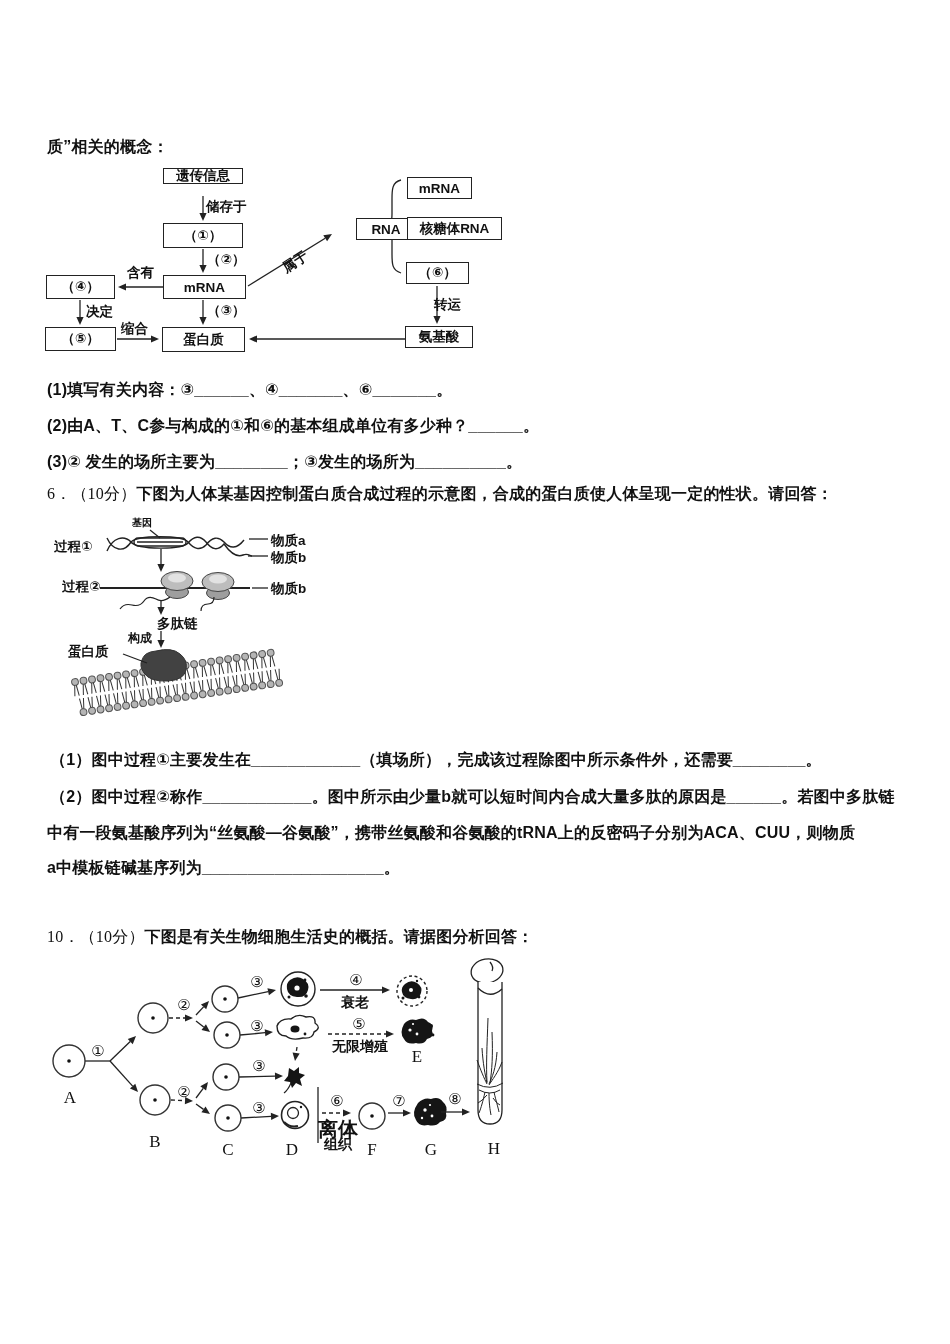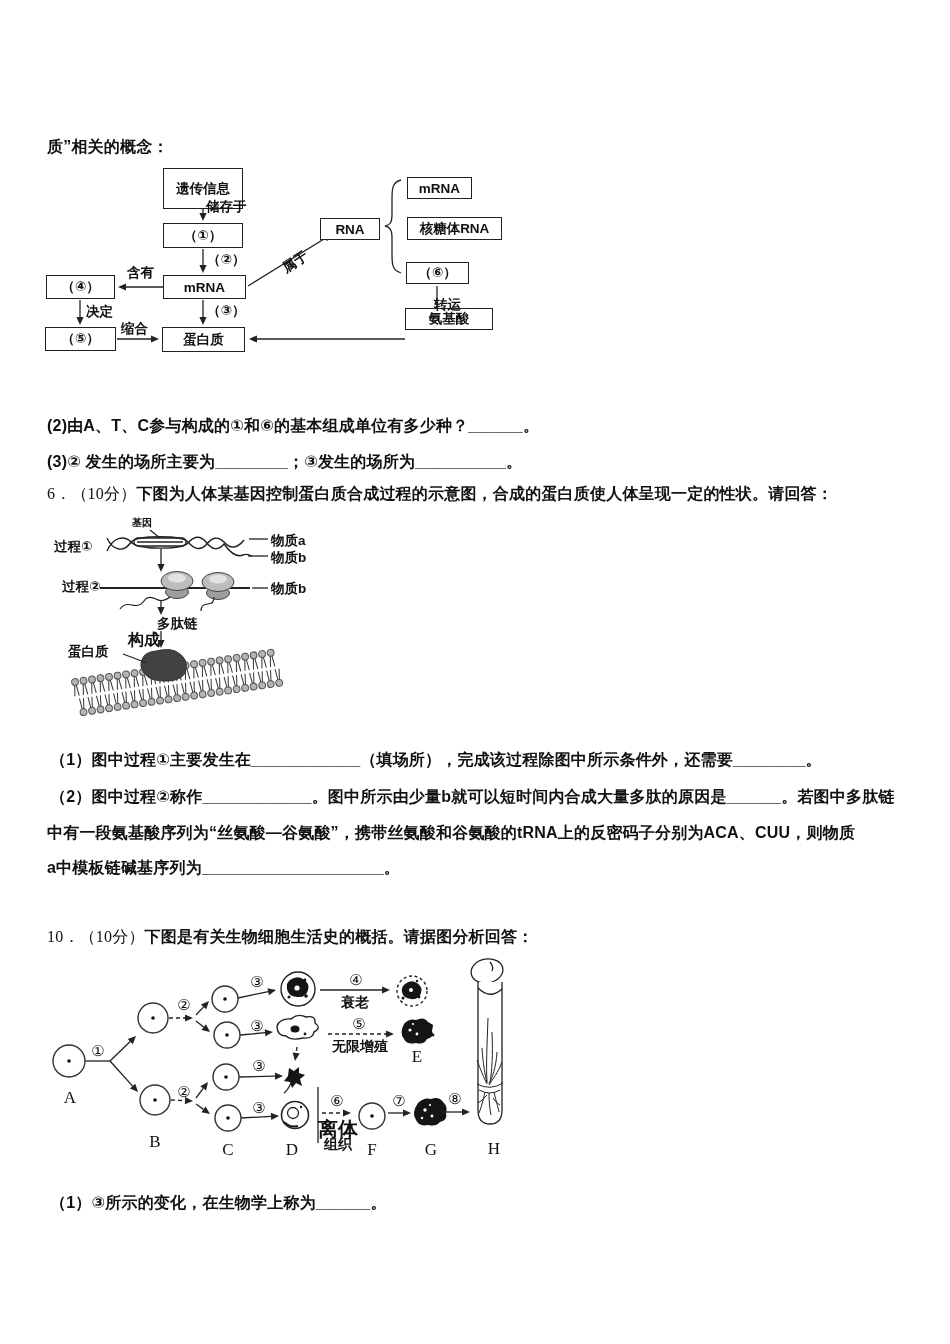--- a/index.html
+++ b/index.html
@@ -357,34 +357,35 @@
         <circle cx="226" cy="1077" r="13" stroke="#333" stroke-width="1.4" fill="#fff"></circle>
         <circle cx="226" cy="1077" r="1.8" fill="#111"></circle>
         <circle cx="228" cy="1118" r="13" stroke="#333" stroke-width="1.4" fill="#fff"></circle>
         <circle cx="228" cy="1118" r="1.8" fill="#111"></circle>
         <circle cx="372" cy="1116" r="13" stroke="#333" stroke-width="1.4" fill="#fff"></circle>
         <circle cx="372" cy="1116" r="1.8" fill="#111"></circle>
       </g>
   </svg>
 
   <div class="tl" style="left:47px;top:137px">质”相关的概念：</div>
+  <div class="tl" style="left:47px;top:380px">(1)填写有关内容：③______、④_______、⑥_______。</div>
   <div class="tl" style="left:47px;top:416px">(2)由A、T、C参与构成的①和⑥的基本组成单位有多少种？______。</div>
   <div class="tl" style="left:47px;top:452px">(3)② 发生的场所主要为________；③发生的场所为__________。</div>
 
-  <div class="bx" style="left:163px;top:168px;width:80px;height:41px">遗传信息</div>
+  <div class="bx" style="left:163px;top:168px;width:80px;height:16px">遗传信息</div>
   <div class="bx" style="left:163px;top:223px;width:80px;height:25px">（①）</div>
   <div class="bx" style="left:163px;top:275px;width:83px;height:24px">mRNA</div>
   <div class="bx" style="left:46px;top:275px;width:69px;height:24px">（④）</div>
   <div class="bx" style="left:45px;top:327px;width:71px;height:24px">（⑤）</div>
   <div class="bx" style="left:162px;top:327px;width:83px;height:25px">蛋白质</div>
-  <div class="bx" style="left:320px;top:218px;width:60px;height:22px">RNA</div>
+  <div class="bx" style="left:356px;top:218px;width:60px;height:22px">RNA</div>
   <div class="bx" style="left:407px;top:177px;width:65px;height:22px">mRNA</div>
   <div class="bx" style="left:407px;top:217px;width:95px;height:23px">核糖体RNA</div>
   <div class="bx" style="left:406px;top:262px;width:63px;height:22px">（⑥）</div>
-  <div class="bx" style="left:405px;top:308px;width:88px;height:22px">氨基酸</div>
+  <div class="bx" style="left:405px;top:326px;width:68px;height:22px">氨基酸</div>
 
   <span class="dlb" style="left:206px;top:198px">储存于</span>
   <span class="dlb" style="left:207px;top:251px">（②）</span>
   <span class="dlb" style="left:127px;top:264px">含有</span>
   <span class="dlb" style="left:86px;top:303px">决定</span>
   <span class="dlb" style="left:121px;top:320px">缩合</span>
   <span class="dlb" style="left:207px;top:302px">（③）</span>
   <span class="dlb rot" style="left:279px;top:262px">属于</span>
   <span class="dlb" style="left:434px;top:296px">转运</span>
 
@@ -394,25 +395,24 @@
   <div class="tl" style="left:47px;top:858px">a中模板链碱基序列为____________________。</div>
   <div class="tl" style="left:47px;top:823px">中有一段氨基酸序列为“丝氨酸—谷氨酸”，携带丝氨酸和谷氨酸的tRNA上的反密码子分别为ACA、CUU，则物质</div>
 
   <span class="dlb" style="left:132px;top:516px;font-size:10px">基因</span>
   <span class="dlb" style="left:54px;top:538px">过程①</span>
   <span class="dlb" style="left:271px;top:532px">物质a</span>
   <span class="dlb" style="left:271px;top:549px">物质b</span>
   <span class="dlb" style="left:62px;top:578px">过程②</span>
   <span class="dlb" style="left:271px;top:580px">物质b</span>
   <span class="dlb" style="left:157px;top:615px">多肽链</span>
-  <span class="dlb" style="left:128px;top:630px;font-size:16px">构成</span>
+  <span class="dlb" style="left:128px;top:630px;font-size:12px">构成</span>
   <span class="dlb" style="left:68px;top:643px">蛋白质</span>
 
   <div class="tl" style="left:47px;top:927px"><span class="qnum">10．（10分）</span><span>下图是有关生物细胞生活史的概括。请据图分析回答：</span></div>
-  <div class="tl" style="left:50px;top:1193px">（1）③所示的变化，在生物学上称为______。</div>
 
   <span class="dlb c ser n" style="left:98px;top:1042px">①</span>
   <span class="dlb c ser n" style="left:184px;top:996px">②</span>
   <span class="dlb c ser n" style="left:184px;top:1083px">②</span>
   <span class="dlb c ser n" style="left:257px;top:973px">③</span>
   <span class="dlb c ser n" style="left:257px;top:1017px">③</span>
   <span class="dlb c ser n" style="left:259px;top:1057px">③</span>
   <span class="dlb c ser n" style="left:259px;top:1099px">③</span>
   <span class="dlb c ser n" style="left:356px;top:971px">④</span>
   <span class="dlb c" style="left:355px;top:994px;font-size:14px">衰老</span>

